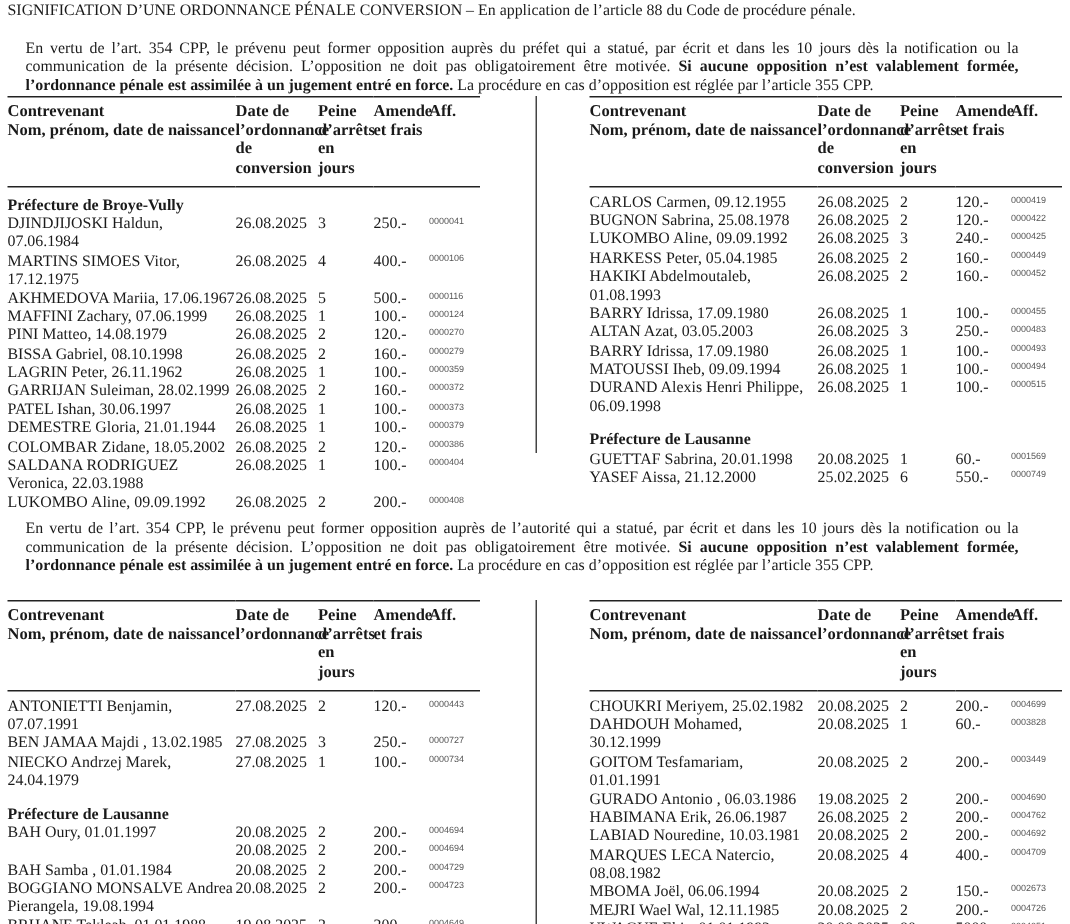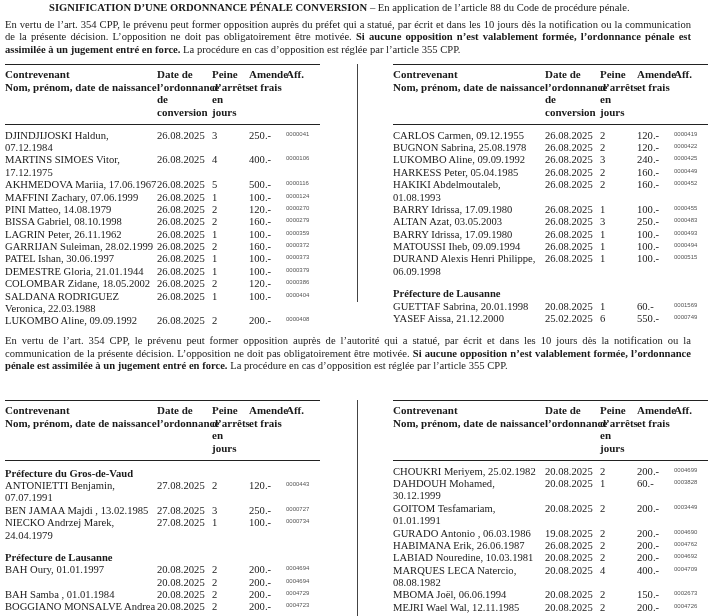--- a/index.html
+++ b/index.html
@@ -4,22 +4,22 @@
 <style>
   html, body { margin: 0; padding: 0; background: #ffffff; }
   body {
     width: 713px; height: 616px; overflow: hidden; position: relative;
     font-family: "Liberation Serif", serif; color: #1a1a1a; font-size: 10.6px; line-height: 1.18;
   }
   .section { position: absolute; left: 0; width: 713px; }
   .sec1 { top: 2px; }
   .sec2 { top: 335px; }
   .title-line { padding-left: 5px; margin: 0 0 4px 0; font-size: 10.6px; }
-  .title-line b { font-weight: bold; margin-left: 44px; }
-  .intro { padding-left: 5px; padding-right: 22px; margin: 0; text-align: justify; }
+  .title-line b { font-weight: normal; }
+  .intro { padding-left: 5px; padding-right: 22px; margin: 12px; text-align: justify; }
   .intro b { font-weight: bold; }
   .cols { position: absolute; left: 0; width: 713px; }
   .sec1 .cols { top: 62px; }
   .sec2 .cols { top: 65px; }
   .col { position: absolute; top: 0; }
   .col.left { left: 5px; width: 315px; }
   .col.right { left: 393px; width: 315px; }
   .vline { position: absolute; left: 357px; width: 1px; background: #444; }
   .sec1 .vline { top: 0; height: 238px; }
   .sec2 .vline { top: 0; height: 278px; }
@@ -62,22 +62,25 @@
               <th>Date de l’ordonnance de conversion</th>
               <th>Peine d’arrêts en jours</th>
               <th>Amende et frais</th>
               <th>Aff.</th>
             </tr>
           </thead>
           <tbody>
             <tr class="spacer">
               <td colspan="5"></td>
             </tr>
-            <tr>
-              <td>DJINDJIJOSKI Haldun, 07.12.1984</td>
+            <tr class="prefecture">
+              <td colspan="5">Préfecture de Broye-Vully</td>
+            </tr>
+            <tr>
+              <td>DJINDJIJOSKI Haldun, 07.06.1984</td>
               <td>26.08.2025</td>
               <td>3</td>
               <td>250.-</td>
               <td class="aff">0000041</td>
             </tr>
             <tr>
               <td>MARTINS SIMOES Vitor, 17.12.1975</td>
               <td>26.08.2025</td>
               <td>4</td>
               <td>400.-</td>
@@ -302,23 +305,20 @@
               <th>Date de l’ordonnance</th>
               <th>Peine d’arrêts en jours</th>
               <th>Amende et frais</th>
               <th>Aff.</th>
             </tr>
           </thead>
           <tbody>
             <tr class="spacer">
               <td colspan="5"></td>
             </tr>
-            <tr class="prefecture">
-              <td colspan="5">Préfecture du Gros-de-Vaud</td>
-            </tr>
             <tr>
               <td>ANTONIETTI Benjamin, 07.07.1991</td>
               <td>27.08.2025</td>
               <td>2</td>
               <td>120.-</td>
               <td class="aff">0000443</td>
             </tr>
             <tr>
               <td>BEN JAMAA Majdi , 13.02.1985</td>
               <td>27.08.2025</td>

